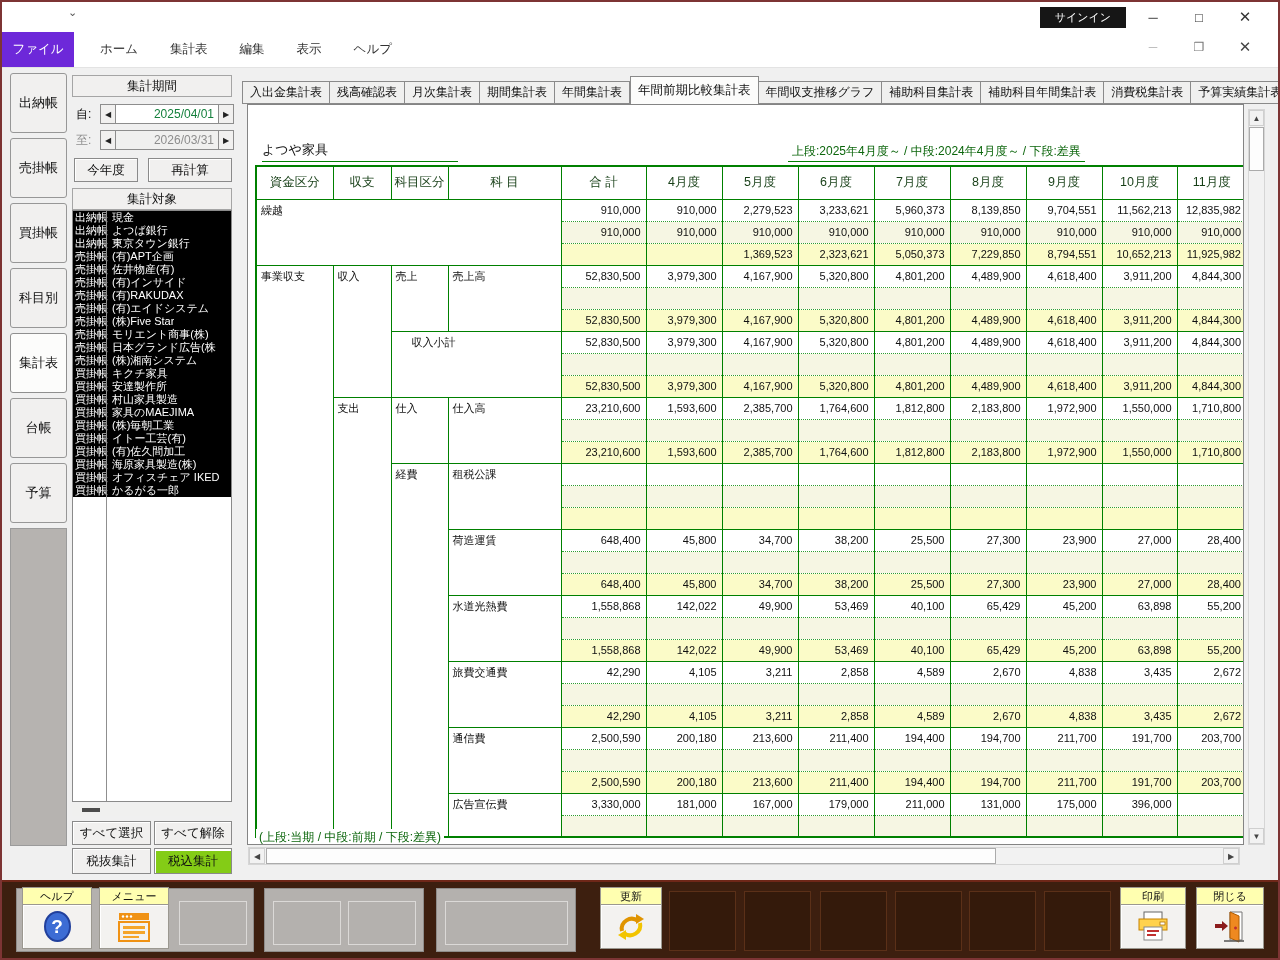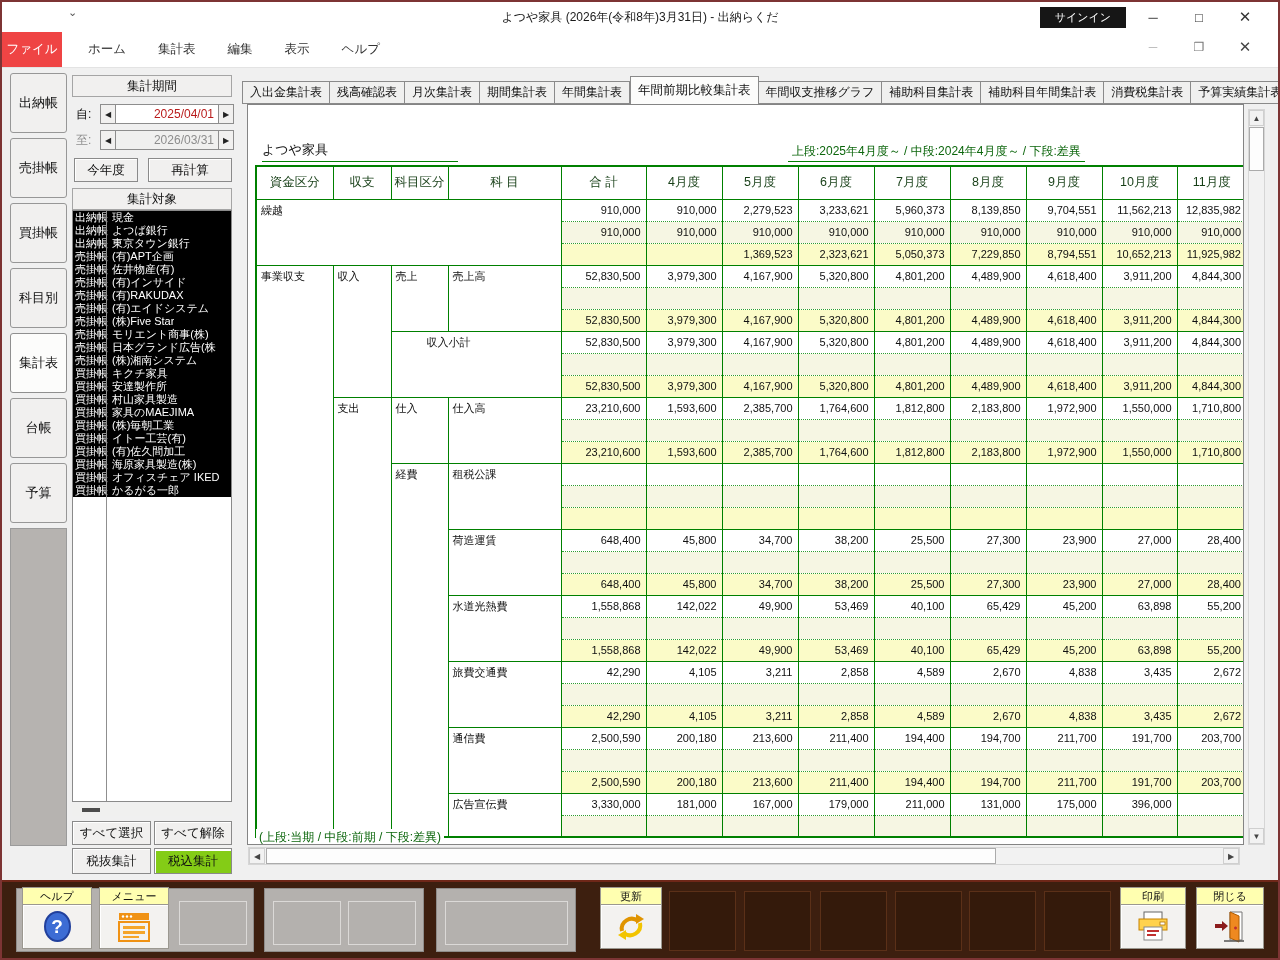--- a/index.html
+++ b/index.html
@@ -13,21 +13,21 @@
   .title-text { position:absolute; left:0; right:0; top:7px; text-align:center; font-size:12px; color:#1a1a1a; }
   .signin { position:absolute; right:152px; top:5px; background:#161616; color:#fff;
             font-size:11px; padding:3px 15px; cursor:default; }
   .win-controls { position:absolute; right:10px; top:0; height:30px; display:flex; }
   .win-btn { width:46px; height:30px; display:flex; align-items:center; justify-content:center;
              font-size:13px; color:#333; }
 
   
   .menubar { height:36px; background:#fff; border-bottom:1px solid #e3e3e3; position:relative;
              display:flex; align-items:stretch; flex:none; }
-  .file-tab { width:60px; background:#ef4444; color:#fff; font-size:12.5px;
+  .file-tab { width:72px; background:#6d28d9; color:#fff; font-size:12.5px;
               display:flex; align-items:center; justify-content:center; }
   .menu-items { display:flex; align-items:center; margin-left:6px; }
   .menu-item { padding:0 12px; margin-left:8px; font-size:12.5px; color:#333; }
   .mdi-controls { position:absolute; right:10px; top:0; height:36px; display:flex; }
   .mdi-controls .win-btn { color:#777; font-size:12px; }
 
   
   .client { position:relative; flex:1; background:#f0f0f0; overflow:hidden; }
 
   .side-tab { position:absolute; left:8px; width:57px; height:60px; background:#f1f0ef;
@@ -38,21 +38,21 @@
                  background:#b6b3b0; border:1px solid #9b9b9b; }
 
   .panel-hdr { position:absolute; left:70px; width:160px; height:22px; background:#f1f0ef;
                border:1px solid #a5a5a5; text-align:center; font-size:12.5px; line-height:20px; color:#111; }
   .date-row { position:absolute; left:74px; height:20px; display:flex; align-items:center; font-size:12px; }
   .date-row .dlabel { width:24px; color:#111; }
   .date-row.disabled .dlabel, .date-row.disabled .dfield { color:#8d8d8d; }
   .spin { width:16px; height:20px; background:#f1f0ef; border:1px solid #8d8d8d; font-size:8px;
           display:flex; align-items:center; justify-content:center; color:#222; }
   .dfield { width:102px; height:20px; border:1px solid #8d8d8d; border-left:none; border-right:none;
-            background:#fff; text-align:right; line-height:18px; padding-right:4px; font-size:12px; color:#b91c1c; }
+            background:#fff; text-align:right; line-height:18px; padding-right:4px; font-size:12px; color:#15803d; }
   .date-row.disabled .dfield { background:#f0f0ef; }
   .btn { position:absolute; background:#f1f0ef; border:1px solid #8a8a8a;
          box-shadow:inset 1px 1px 0 #ffffff; font-size:12.5px; color:#111;
          display:flex; align-items:center; justify-content:center; }
   .btn.tab-active { background:#84cc16; box-shadow:inset 1px 2px 0 #ffffff; }
 
   .target-list { position:absolute; left:70px; top:142px; width:160px; height:592px;
                  background:#fff; border:1px solid #8a8a8a; overflow:hidden; }
   .target-list::after { content:''; position:absolute; left:33px; top:0; bottom:0; width:1px; background:#8f8f8f; }
   .titem { height:13px; background:#000; color:#fff; font-size:11px; line-height:13px;
@@ -85,21 +85,21 @@
   table.report th { height:33px; font-size:12.5px; font-weight:normal; color:#173f17;
                     border:1px solid #008000; background:#fff; }
   table.report td { height:22px; font-size:11px; border-left:1px solid #008000;
                     overflow:hidden; white-space:nowrap; }
   td.num { text-align:right; padding-right:5px; color:#101010; }
   tr.r0 td { border-top:1px solid #008000; background:#fff; }
   tr.r1 td { border-top:1px dotted #2f9e2f; background:#f6f6e3; }
   tr.r2 td { border-top:1px dotted #2f9e2f; background:#fbfbc8; }
   td.lbl { background:#fff !important; vertical-align:top; text-align:left; padding:3px 4px;
            font-size:12.5px; color:#111; border-top:1px solid #008000; }
-  td.lbl.indent { padding-left:35px; }
+  td.lbl.indent { padding-left:20px; }
   .footnote { position:absolute; left:8px; top:724px; font-size:12px; color:#0c660c; background:#fff; padding:0 3px; }
 
   
   .vscroll { position:absolute; left:1246px; top:41px; width:17px; height:736px;
              background:#f2f2f2; border:1px solid #d6d6d6; }
   .hscroll { position:absolute; left:246px; top:779px; width:992px; height:18px;
              background:#f2f2f2; border:1px solid #d6d6d6; }
   .sb-btn { position:absolute; background:#f2f2f2; border:1px solid #cfcfcf; color:#444;
             display:flex; align-items:center; justify-content:center; font-size:8px; }
   .vscroll .sb-btn { left:0; width:15px; height:16px; }
@@ -119,21 +119,20 @@
   .icon-help { width:27px; height:31px; border-radius:50%; background:#3c6cd4; border:2px solid #21409c;
                color:#fff; font-size:19px; font-weight:bold; display:flex; align-items:center; justify-content:center; }
 </style>
 </head>
 <body>
 
 <div class="window">
 
   <div class="titlebar">
     <span class="qat">⌄</span>
-    <div class="title-text">よつや家具 (2026年(令和8年)3月31日)  -  出納らくだ</div>
     <div class="signin">サインイン</div>
     <div class="win-controls">
       <div class="win-btn">─</div>
       <div class="win-btn">□</div>
       <div class="win-btn" style="font-size:15px;">✕</div>
     </div>
   </div>
 
   <div class="menubar">
     <div class="file-tab">ファイル</div>

